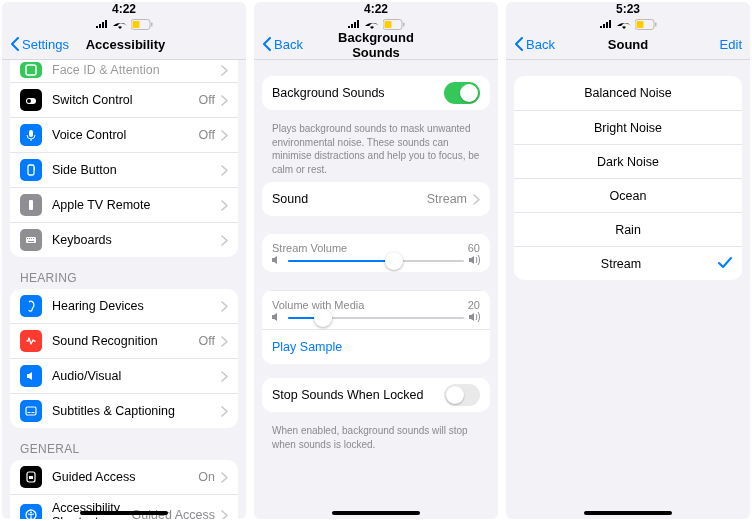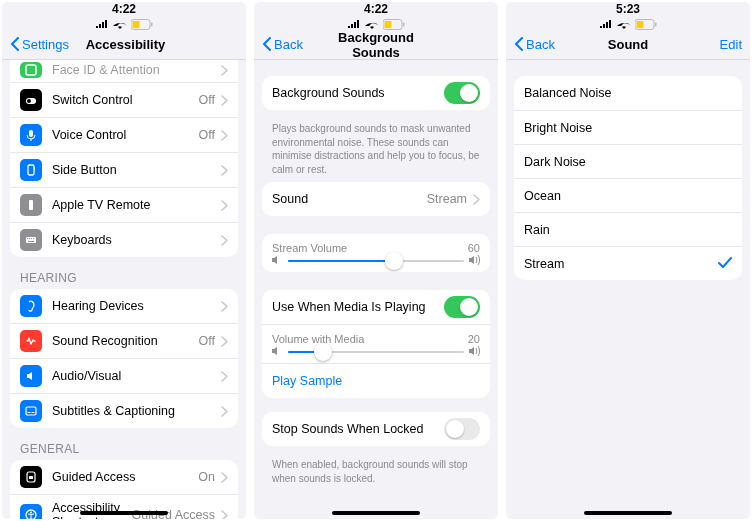--- a/index.html
+++ b/index.html
@@ -467,26 +467,20 @@
           </div>
           <svg class="spk-high" width="14" height="14">
                 <path d="M1 5v4h2l3 2V3L3 5z" fill="#8e8e93"></path>
                 <path d="M8 4c1 1 1 5 0 6M10 2c2 2 2 8 0 10" stroke="#8e8e93" stroke-width="1" fill="none"></path>
               </svg>
         </div>
       </div>
     </div>
 
     <div class="group" style="margin-top:18px;">
-      <div class="row">
-        <div class="row-label">Use When Media Is Playing</div>
-        <div class="toggle toggle-on">
-              <div class="knob"></div>
-            </div>
-      </div>
       <div class="slider-row" style="border-top:0.5px solid #e5e5ea;">
         <div class="slider-header">
           <span>Volume with Media</span>
           <span>20</span>
         </div>
         <div class="slider-wrap">
           <svg class="spk-low" width="12" height="14">
                 <path d="M2 5v4h2l3 2V3L4 5z" fill="#8e8e93"></path>
               </svg>
           <div class="slider-track">
@@ -540,21 +534,21 @@
             <path d="M8 1L2 7l6 6" fill="none" stroke="#007aff" stroke-width="2" stroke-linecap="round" stroke-linejoin="round"></path>
           </svg>
       <span>Back</span>
     </div>
     <div class="nav-title">Sound</div>
     <div class="nav-right">
       <span>Edit</span>
     </div>
   </div>
   <div class="content">
-    <div class="group" style="margin-top:16px;" id="sound-options">
+    <div class="group" style="margin-top:16px;text-align:center;" id="sound-options">
 
     <div class="row">
             <div class="row-label">Balanced Noise</div>
           </div>
           <div class="row">
             <div class="row-label">Bright Noise</div>
           </div>
           <div class="row">
             <div class="row-label">Dark Noise</div>
           </div>

